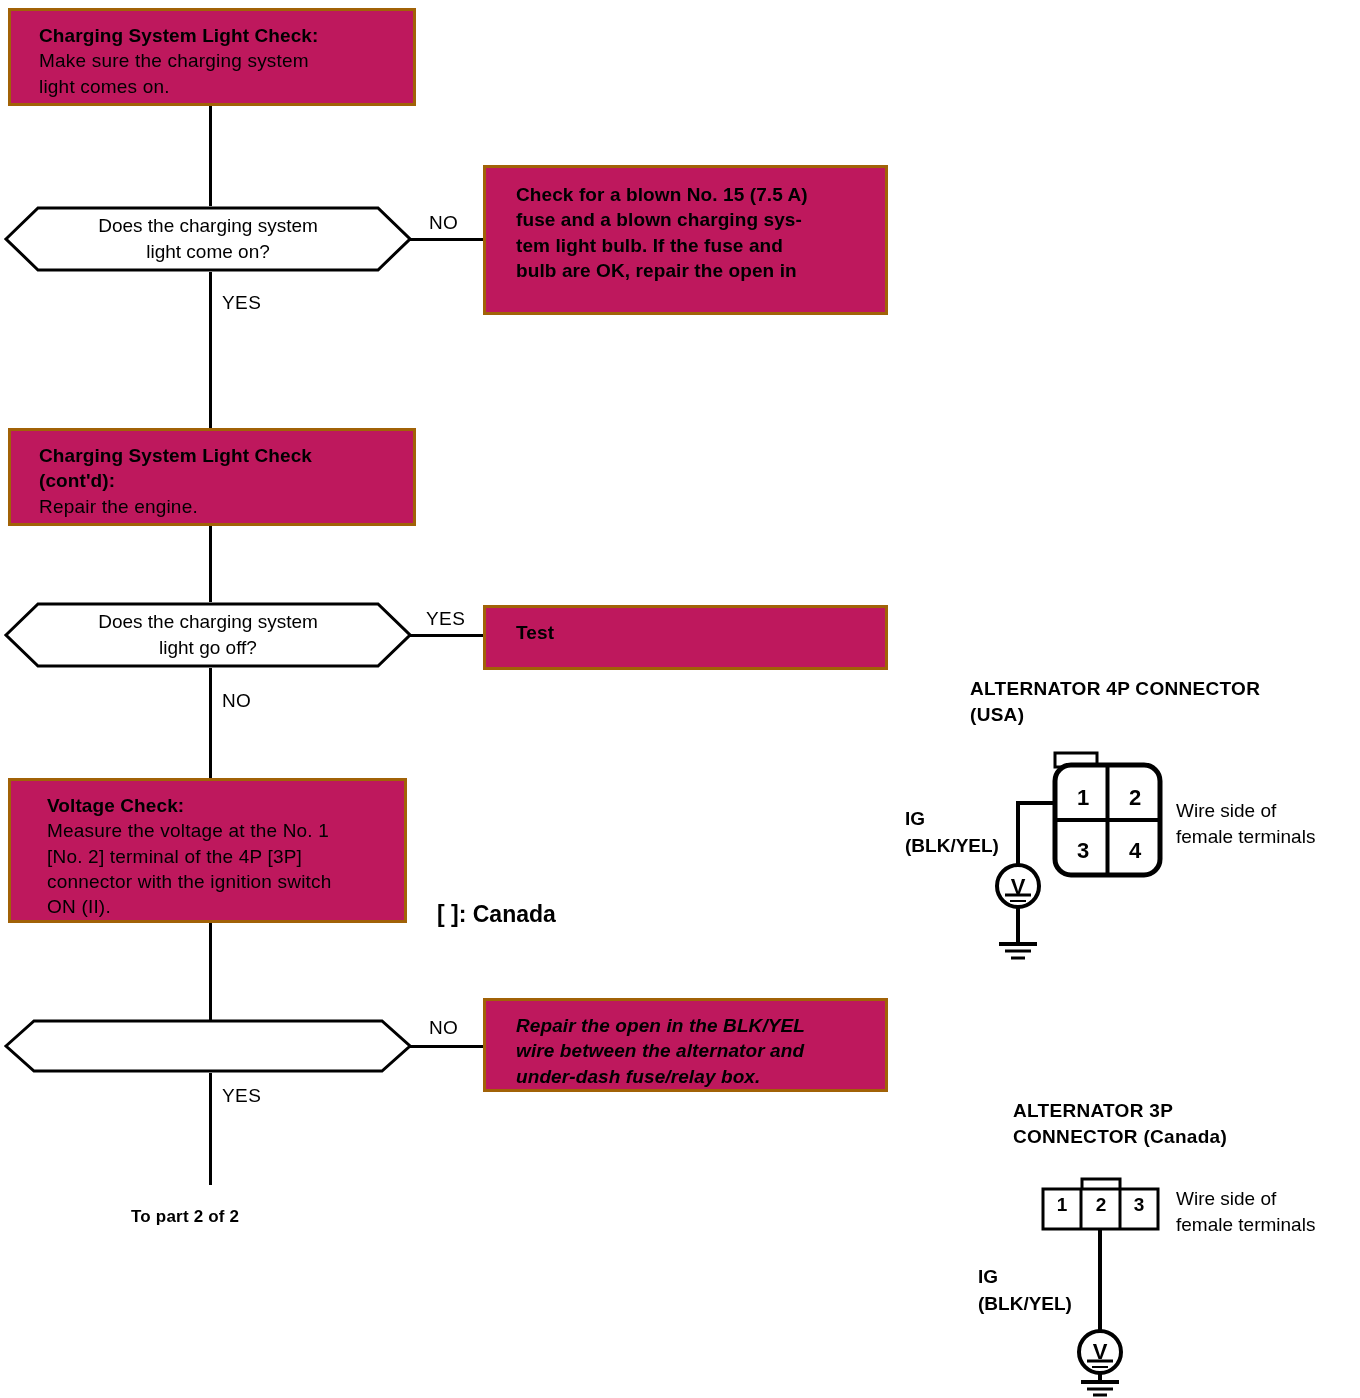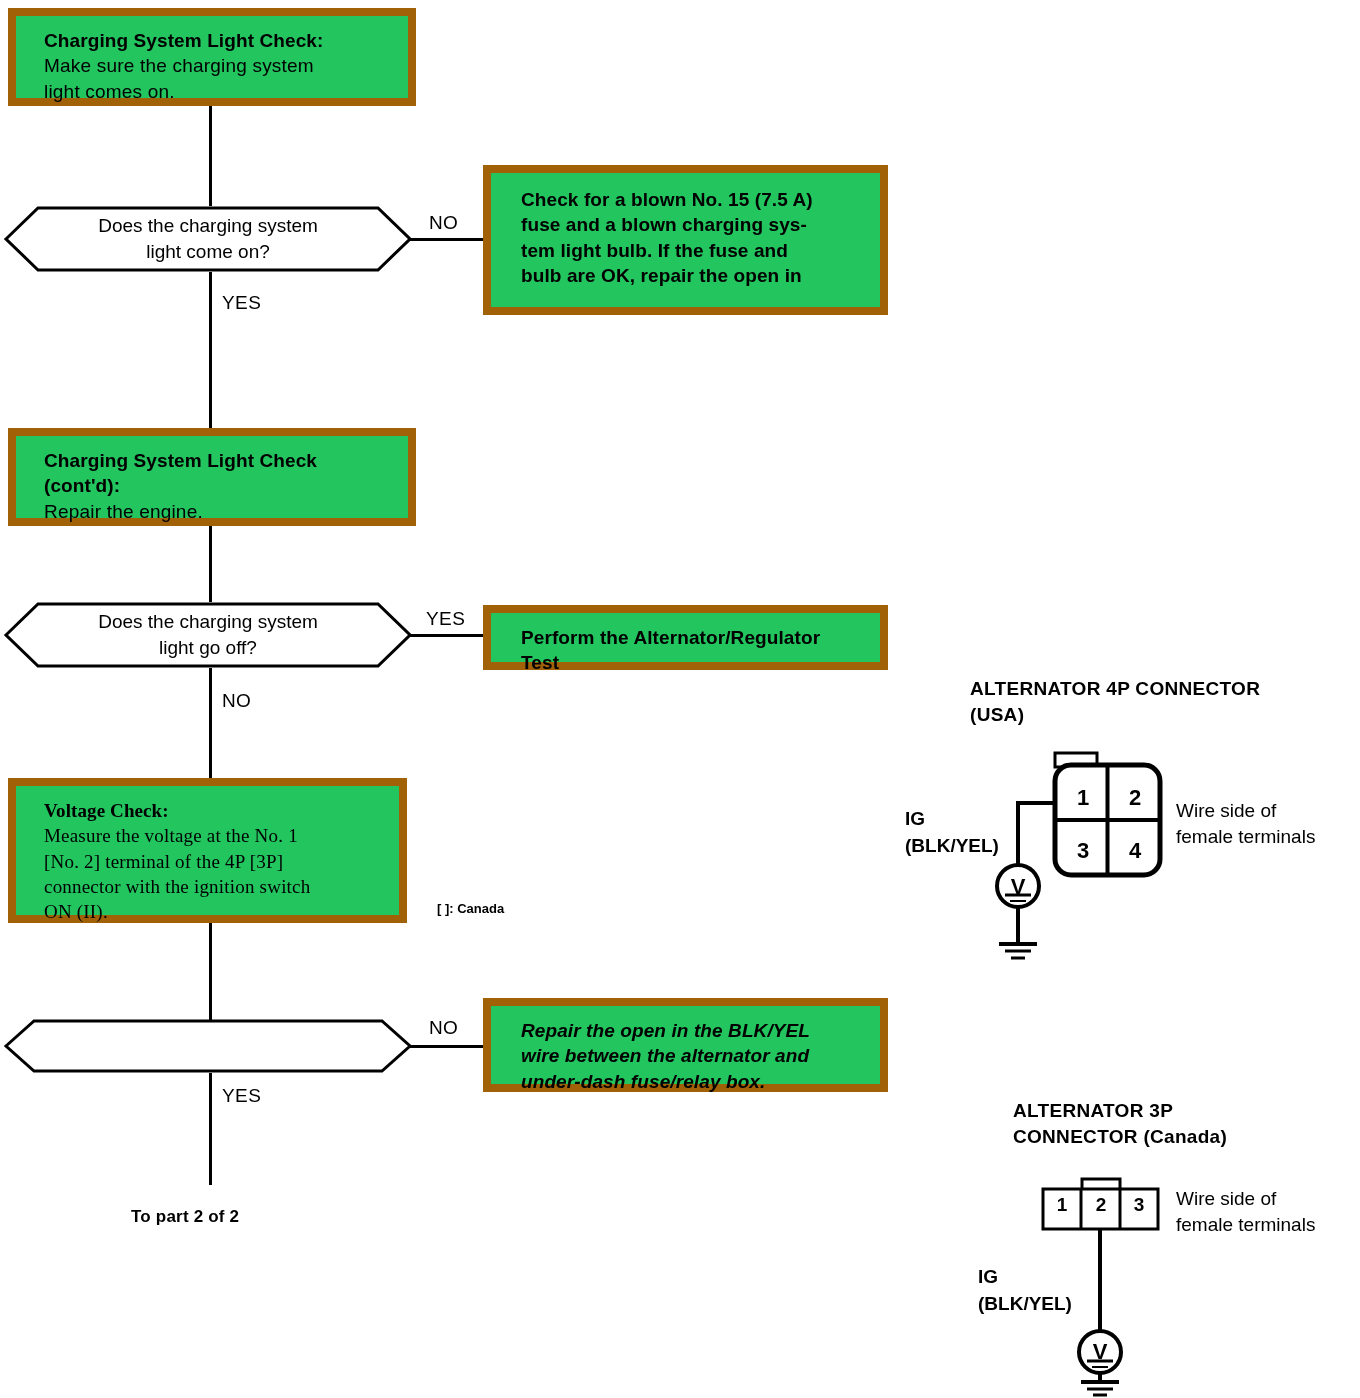--- a/index.html
+++ b/index.html
@@ -16,22 +16,22 @@
     position: relative;
     width: 1360px;
     height: 1398px;
     background: #ffffff;
     overflow: hidden;
   }
 
   
   .box {
     position: absolute;
-    border: 8px solid #a16207;
-    background: #22c55e;
+    border: 3px solid #a16207;
+    background: #be185d;
     box-sizing: border-box;
   }
   .box .txt {
     position: absolute;
     left: 28px;
     top: 12px;
     right: 8px;
     line-height: 1.33;
   }
   .t-norm { font-size: 19px; letter-spacing: .2px; }
@@ -105,21 +105,21 @@
     text-align: center;
   }
   .footer-note {
     position: absolute;
     font-size: 17px;
     font-weight: bold;
     letter-spacing: .2px;
   }
   .canada-note {
     position: absolute;
-    font-size: 13px;
+    font-size: 23px;
     font-weight: bold;
   }
 </style>
 </head>
 <body>
 
 <div id="page">
 
   <div class="box" style="left:8px; top:8px; width:408px; height:98px;">
     <div class="txt">
@@ -174,30 +174,29 @@
       <div>Does the charging system</div>
       <div>light go off?</div>
     </div>
   </div>
 
   <div class="hline" style="left:409px; top:634px; width:76px;"></div>
   <div class="label" style="left:426px; top:608px;">YES</div>
 
   <div class="box" style="left:483px; top:605px; width:405px; height:65px;">
     <div class="txt" style="left:30px; top:12px;">
-      <div class="t-bold">Perform the Alternator/Regulator</div>
       <div class="t-bold">Test</div>
     </div>
   </div>
 
   <div class="label" style="left:222px; top:690px;">NO</div>
   <div class="vline" style="left:209px; top:668px; height:112px;"></div>
 
   <div class="box" style="left:8px; top:778px; width:399px; height:145px;">
-    <div class="txt" style="left:28px; top:12px;font-family:Liberation Serif, serif;">
+    <div class="txt" style="left:36px; top:12px;">
       <div class="t-bold">Voltage Check:</div>
       <div class="t-norm">Measure the voltage at the No. 1</div>
       <div class="t-norm">[No. 2] terminal of the 4P [3P]</div>
       <div class="t-norm">connector with the ignition switch</div>
       <div class="t-norm">ON (II).</div>
     </div>
   </div>
 
   <div class="canada-note" style="left:437px; top:901px;">[ ]: Canada</div>
 

